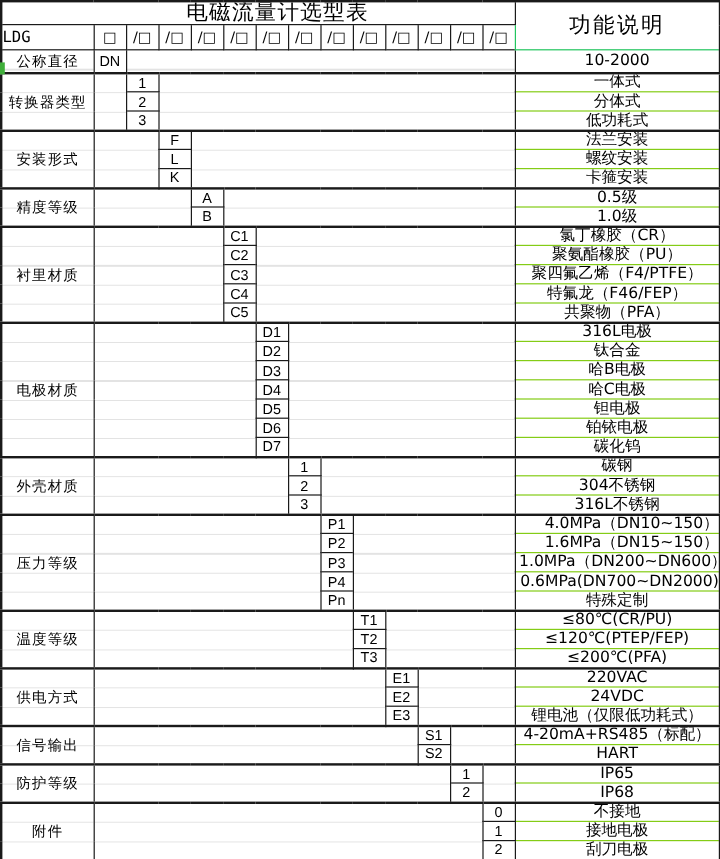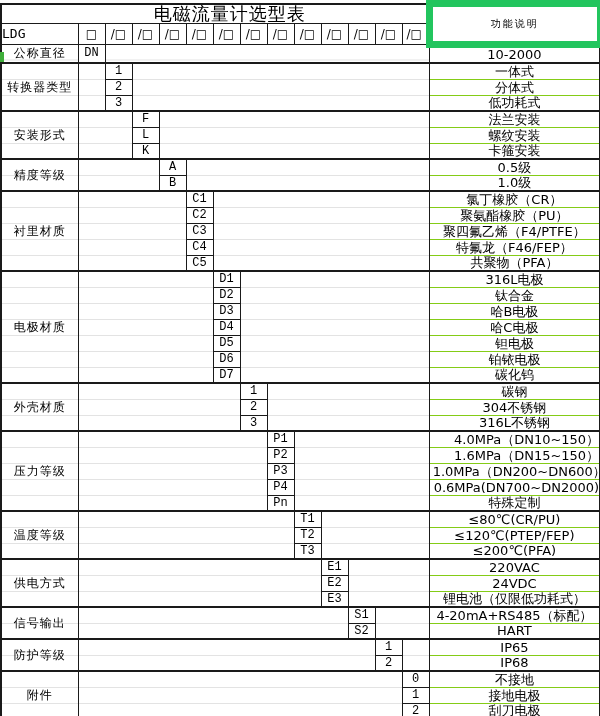--- a/index.html
+++ b/index.html
@@ -10,29 +10,29 @@
   col.c-label{width:77px;}
   col.c-code{width:27px;}
   col.c-desc{width:171px;}
   td{padding:0;margin:0;text-align:center;vertical-align:middle;overflow:hidden;
      white-space:nowrap;line-height:1;}
   tr{height:16px;}
   tr.rt{height:15px;}
   tr.rm{height:21px;}
   tr.rd{height:19px;}
   td.title{border:1px solid #1a1a1a;font-size:18px;letter-spacing:1px;padding-left:32px;}
-  td.fheader{border:7px solid #22c55e;font-size:10px;letter-spacing:2px;}
+  td.fheader{border:1px solid #22c55e;font-size:18px;letter-spacing:2px;}
   td.mpre{border:1px solid #1a1a1a;font-size:13px;text-align:left;padding-left:0;
           font-family:"DejaVu Sans Mono",monospace;}
   td.box{border:1px solid #1a1a1a;font-size:12px;font-family:"DejaVu Sans",sans-serif;}
   td.glabel{border:1px solid #1a1a1a;font-size:12px;letter-spacing:1px;
             background-image:repeating-linear-gradient(to bottom,
               rgba(0,0,0,0) 0px,rgba(0,0,0,0) 15px,#e3e3e3 15px,#e3e3e3 16px);}
   td.code{border:1px solid #1a1a1a;font-size:12px;
-          font-family:Liberation Mono, monospace;}
+          font-family:Liberation Sans, sans-serif;}
   td.desc{border:1px solid #84cc16;font-size:13px;}
   td.desc.al{text-align:right;padding-left:3px;}
   td.filler{border-left:1px solid #1a1a1a;border-right:1px solid #1a1a1a;
             background-image:repeating-linear-gradient(to bottom,
               rgba(0,0,0,0) 0px,rgba(0,0,0,0) 15px,#e3e3e3 15px,#e3e3e3 16px);}
   tr.gs td{border-top:2px solid #1a1a1a;}
   #green-mark{position:absolute;left:0;top:52px;width:4px;height:10px;background:#3fae3a;}
 </style>
 </head>
 <body>

